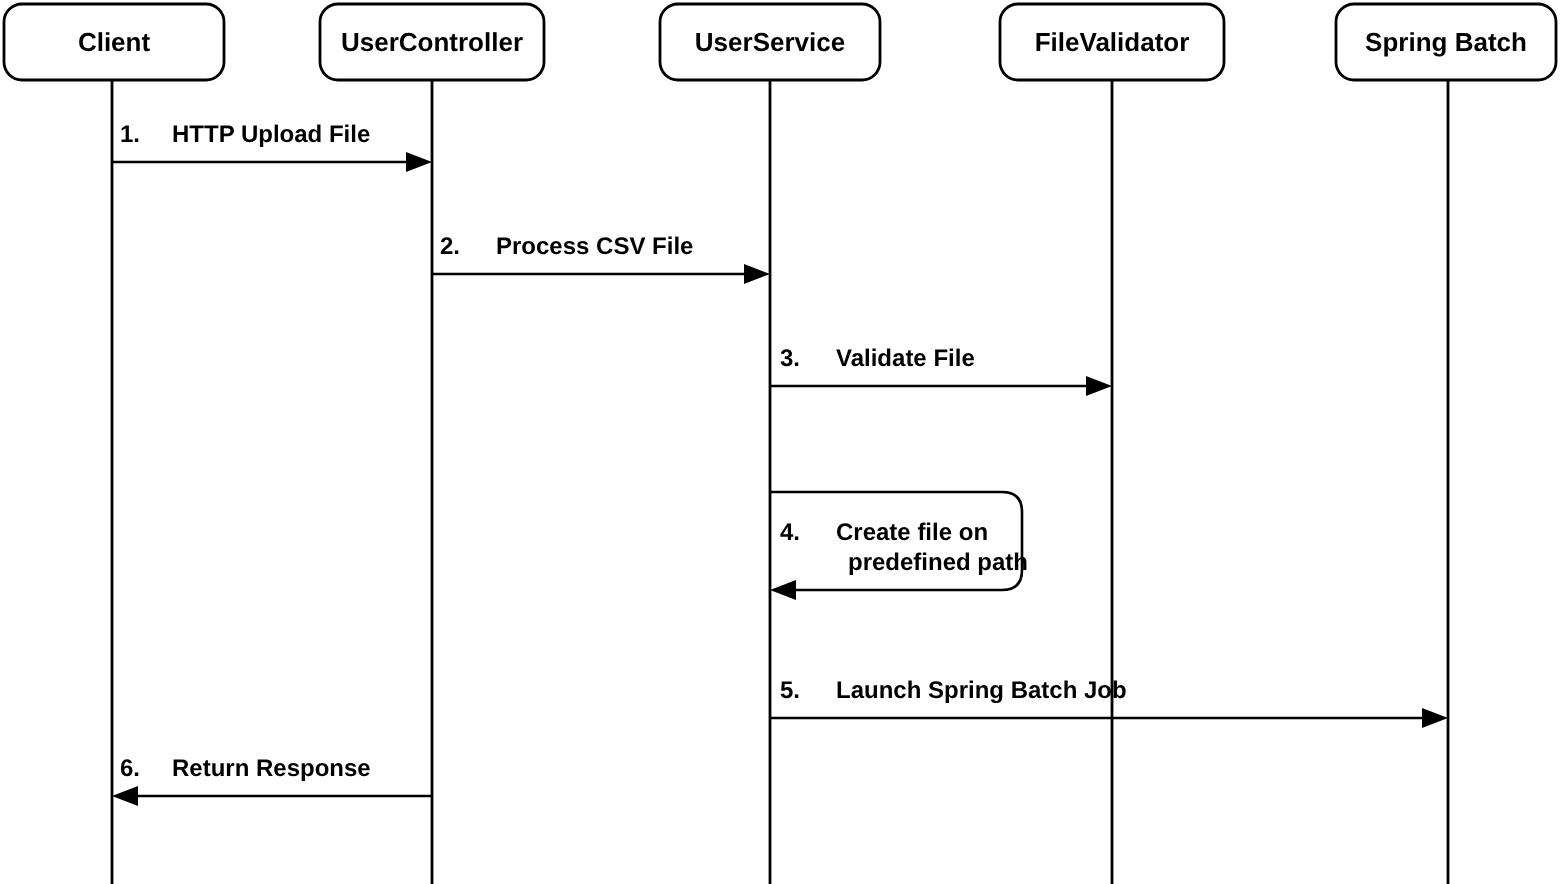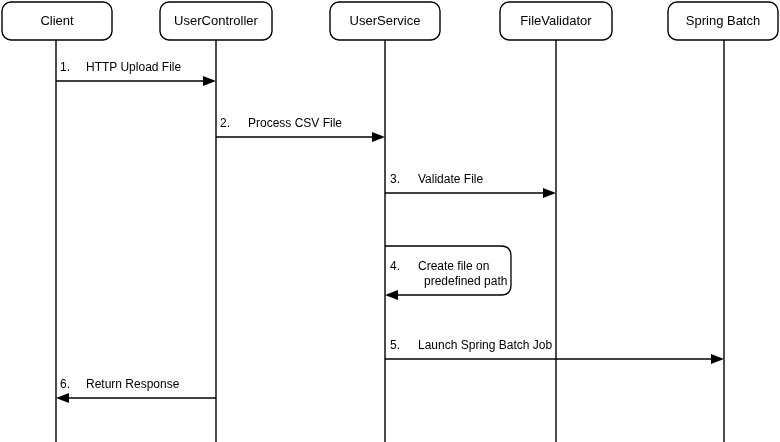--- a/index.html
+++ b/index.html
@@ -9,20 +9,21 @@
   }
   body {
     font-family: "Liberation Sans", sans-serif;
   }
   #diagram-canvas {
     position: relative;
     width: 780px;
     height: 442px;
     background: #ffffff;
     overflow: hidden;
+    font-weight: bold;
   }
   #diagram-canvas svg {
     position: absolute;
     top: 0;
     left: 0;
     width: 780px;
     height: 442px;
   }
   .participant-label,
   .message-num,

